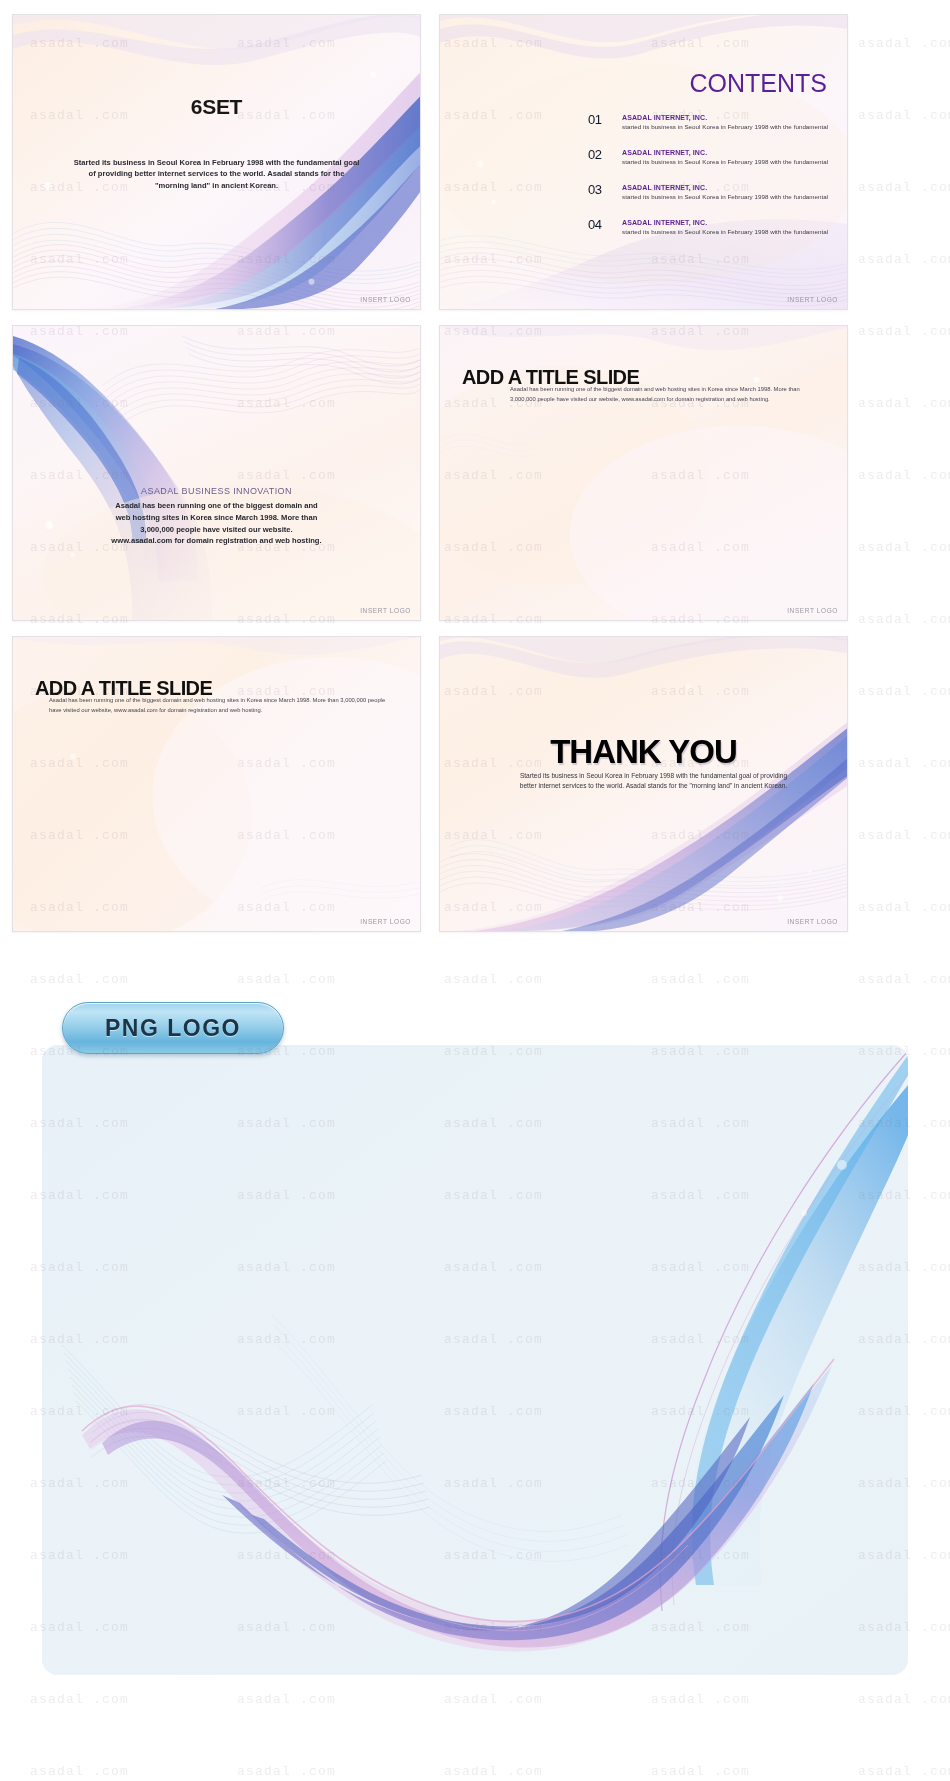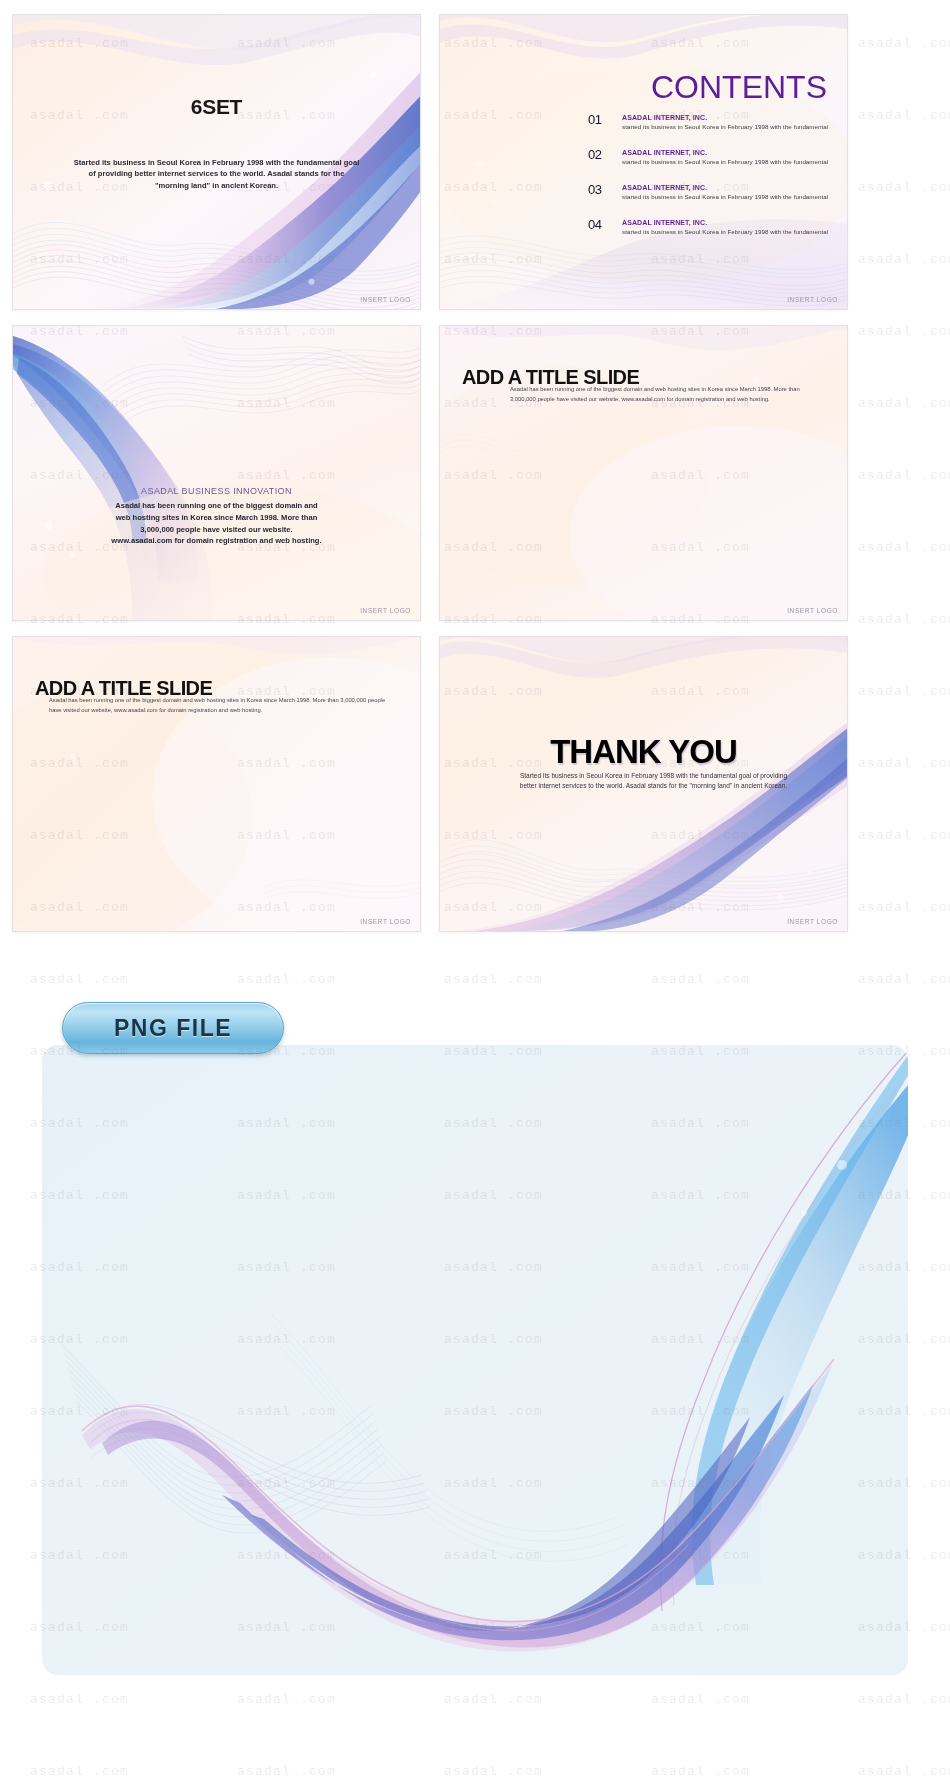--- a/index.html
+++ b/index.html
@@ -74,21 +74,21 @@
     position: absolute; left: 60px; right: 60px; top: 142px;
     text-align: center;
     font-size: 7.6px; line-height: 1.5;
     font-weight: bold;
     color: #2b2b33; z-index: 14;
   }
 
   
   .s2-heading {
     position: absolute; right: 20px; top: 54px;
-    font-size: 32px; color: #5b1f96;
+    font-size: 25px; color: #5b1f96;
     letter-spacing: 0px; z-index: 14;
   }
   .s2-list {
     position: absolute; left: 148px; right: 14px; top: 98px;
     z-index: 14;
   }
   .s2-item { display: flex; align-items: flex-start; margin-bottom: 18px; }
   .s2-num {
     font-size: 13px; color: #0f172a; font-weight: 400;
     width: 34px; flex: 0 0 34px; line-height: 1;
@@ -564,21 +564,21 @@
 
         <path d="M40,386 C92,336 142,368 192,418 C252,480 312,538 402,566 C500,596 582,560 650,488 C702,434 742,378 792,314" fill="none" stroke="#e3a6cf" stroke-width="1.6" opacity=".7"></path>
         <path d="M48,398 C98,350 146,382 196,430 C256,492 316,548 404,576 C500,604 580,570 646,500" fill="none" stroke="#ddb3e0" stroke-width="1" opacity=".5"></path>
 
         <circle cx="800" cy="120" r="5" fill="#fff" opacity=".5"></circle>
         <circle cx="762" cy="168" r="3" fill="#fff" opacity=".4"></circle>
       </svg>
     </div>
 
     <div class="png-btn">
-      <span class="png-btn-label">PNG FILE</span>
+      <span class="png-btn-label">PNG LOGO</span>
     </div>
 
   </div>
 
   <div class="wm" id="wm-layer">
       <span style="left: 30px; top: 36px;">asadal .com</span>
       <span style="left: 237px; top: 36px;">asadal .com</span>
       <span style="left: 444px; top: 36px;">asadal .com</span>
       <span style="left: 651px; top: 36px;">asadal .com</span>
       <span style="left: 858px; top: 36px;">asadal .com</span>

